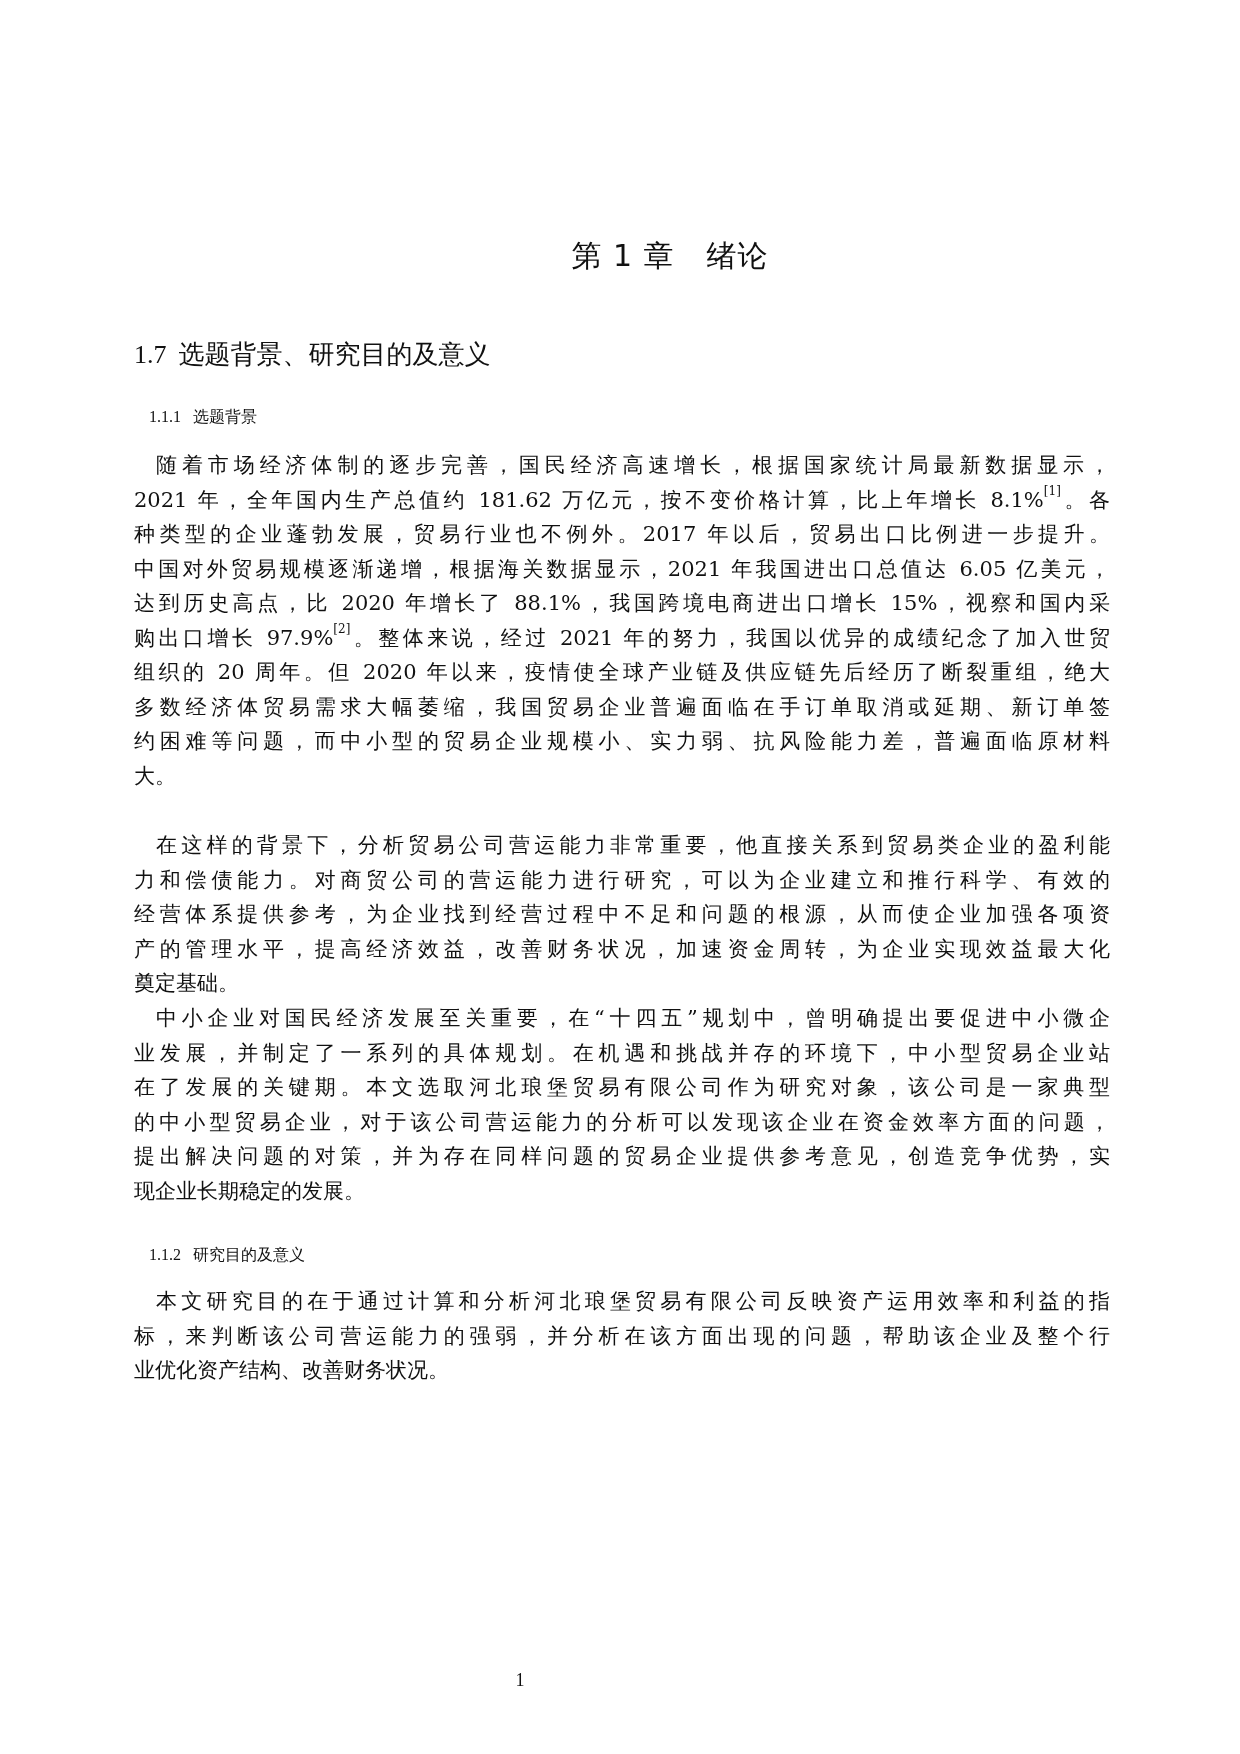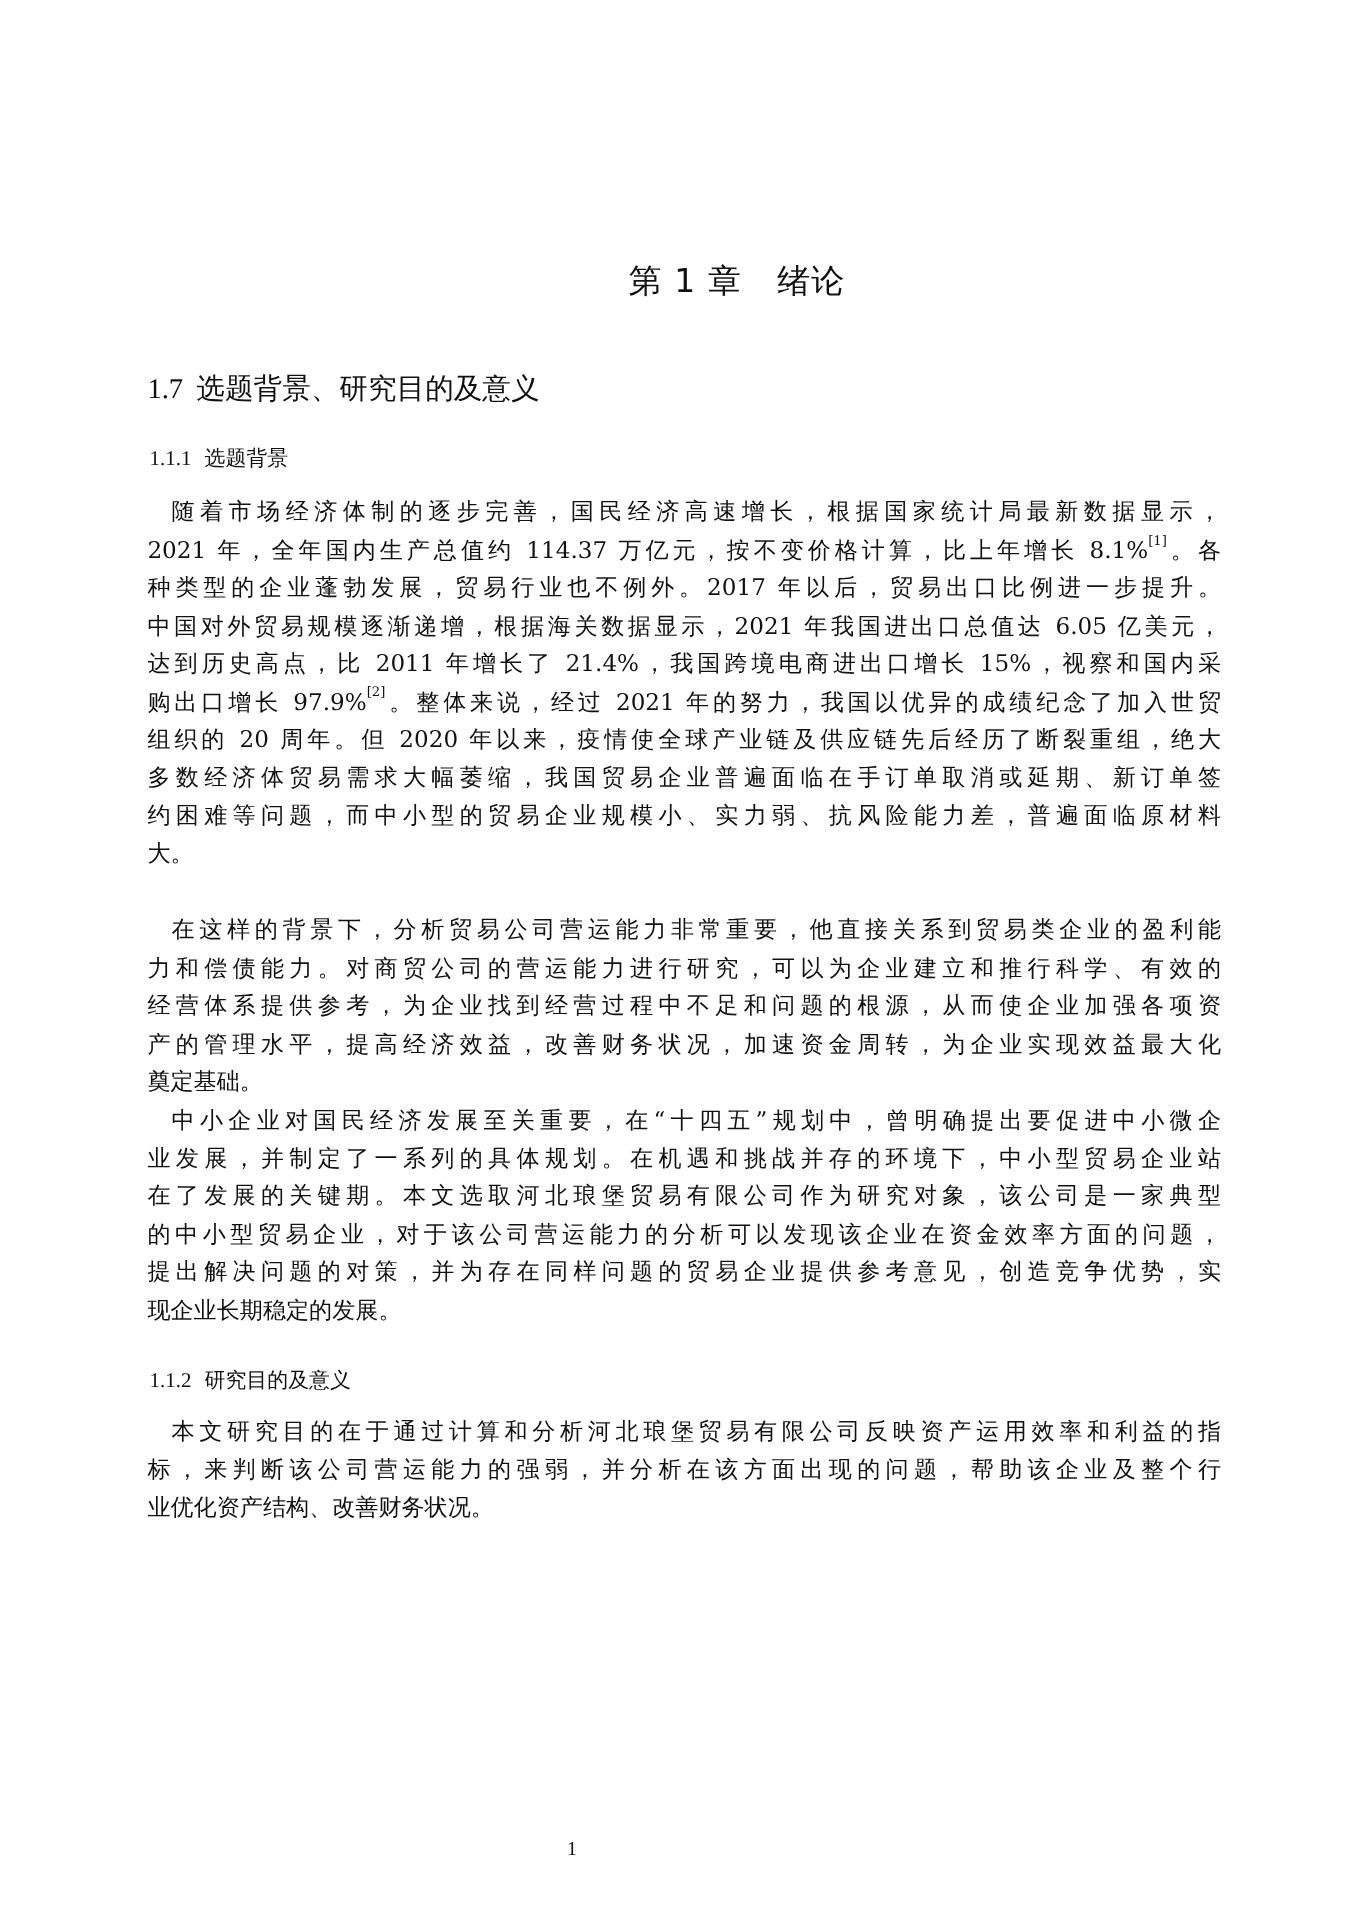--- a/index.html
+++ b/index.html
@@ -37,23 +37,23 @@
     .h2 {
       position: absolute;
       left: 134px;
       top: 336px;
       font-family: "DejaVu Sans", sans-serif;
       font-size: 26px;
       line-height: 36px;
     }
     .h3 {
       position: absolute;
-      left: 136px;
+      left: 149px;
       font-family: "DejaVu Sans", sans-serif;
-      font-size: 19px;
+      font-size: 16px;
       line-height: 32px;
     }
     .h3 .num, .h2 .num {
       font-family: "Liberation Serif", serif;
       margin-right: 12px;
     }
     .body-block {
       position: absolute;
       left: 134px;
       width: 976px;
@@ -103,24 +103,24 @@
   <div class="h2">
     <span class="num">1.7</span><span>选题背景、研究目的及意义</span>
   </div>
 
   <div class="h3" style="top:401px;">
     <span class="num">1.1.1</span><span>选题背景</span>
   </div>
 
   <div class="body-block" style="top:448px;">
     <span class="line indent">随着市场经济体制的逐步完善，国民经济高速增长，根据国家统计局最新数据显示，</span>
-    <span class="line"><span>2021 年，全年国内生产总值约 114.37 万亿元，按不变价格计算，比上年增长 8.1%</span><sup>[1]</sup><span>。各</span></span>
+    <span class="line"><span>2021 年，全年国内生产总值约 181.62 万亿元，按不变价格计算，比上年增长 8.1%</span><sup>[1]</sup><span>。各</span></span>
     <span class="line">种类型的企业蓬勃发展，贸易行业也不例外。2017 年以后，贸易出口比例进一步提升。</span>
     <span class="line">中国对外贸易规模逐渐递增，根据海关数据显示，2021 年我国进出口总值达 6.05 亿美元，</span>
-    <span class="line">达到历史高点，比 2011 年增长了 21.4%，我国跨境电商进出口增长 15%，视察和国内采</span>
+    <span class="line">达到历史高点，比 2020 年增长了 88.1%，我国跨境电商进出口增长 15%，视察和国内采</span>
     <span class="line"><span>购出口增长 97.9%</span><sup>[2]</sup><span>。整体来说，经过 2021 年的努力，我国以优异的成绩纪念了加入世贸</span></span>
     <span class="line">组织的 20 周年。但 2020 年以来，疫情使全球产业链及供应链先后经历了断裂重组，绝大</span>
     <span class="line">多数经济体贸易需求大幅萎缩，我国贸易企业普遍面临在手订单取消或延期、新订单签</span>
     <span class="line">约困难等问题，而中小型的贸易企业规模小、实力弱、抗风险能力差，普遍面临原材料</span>
     <span class="line last">大。</span>
   </div>
 
   <div class="body-block" style="top:828px;">
     <span class="line indent">在这样的背景下，分析贸易公司营运能力非常重要，他直接关系到贸易类企业的盈利能</span>
     <span class="line">力和偿债能力。对商贸公司的营运能力进行研究，可以为企业建立和推行科学、有效的</span>

